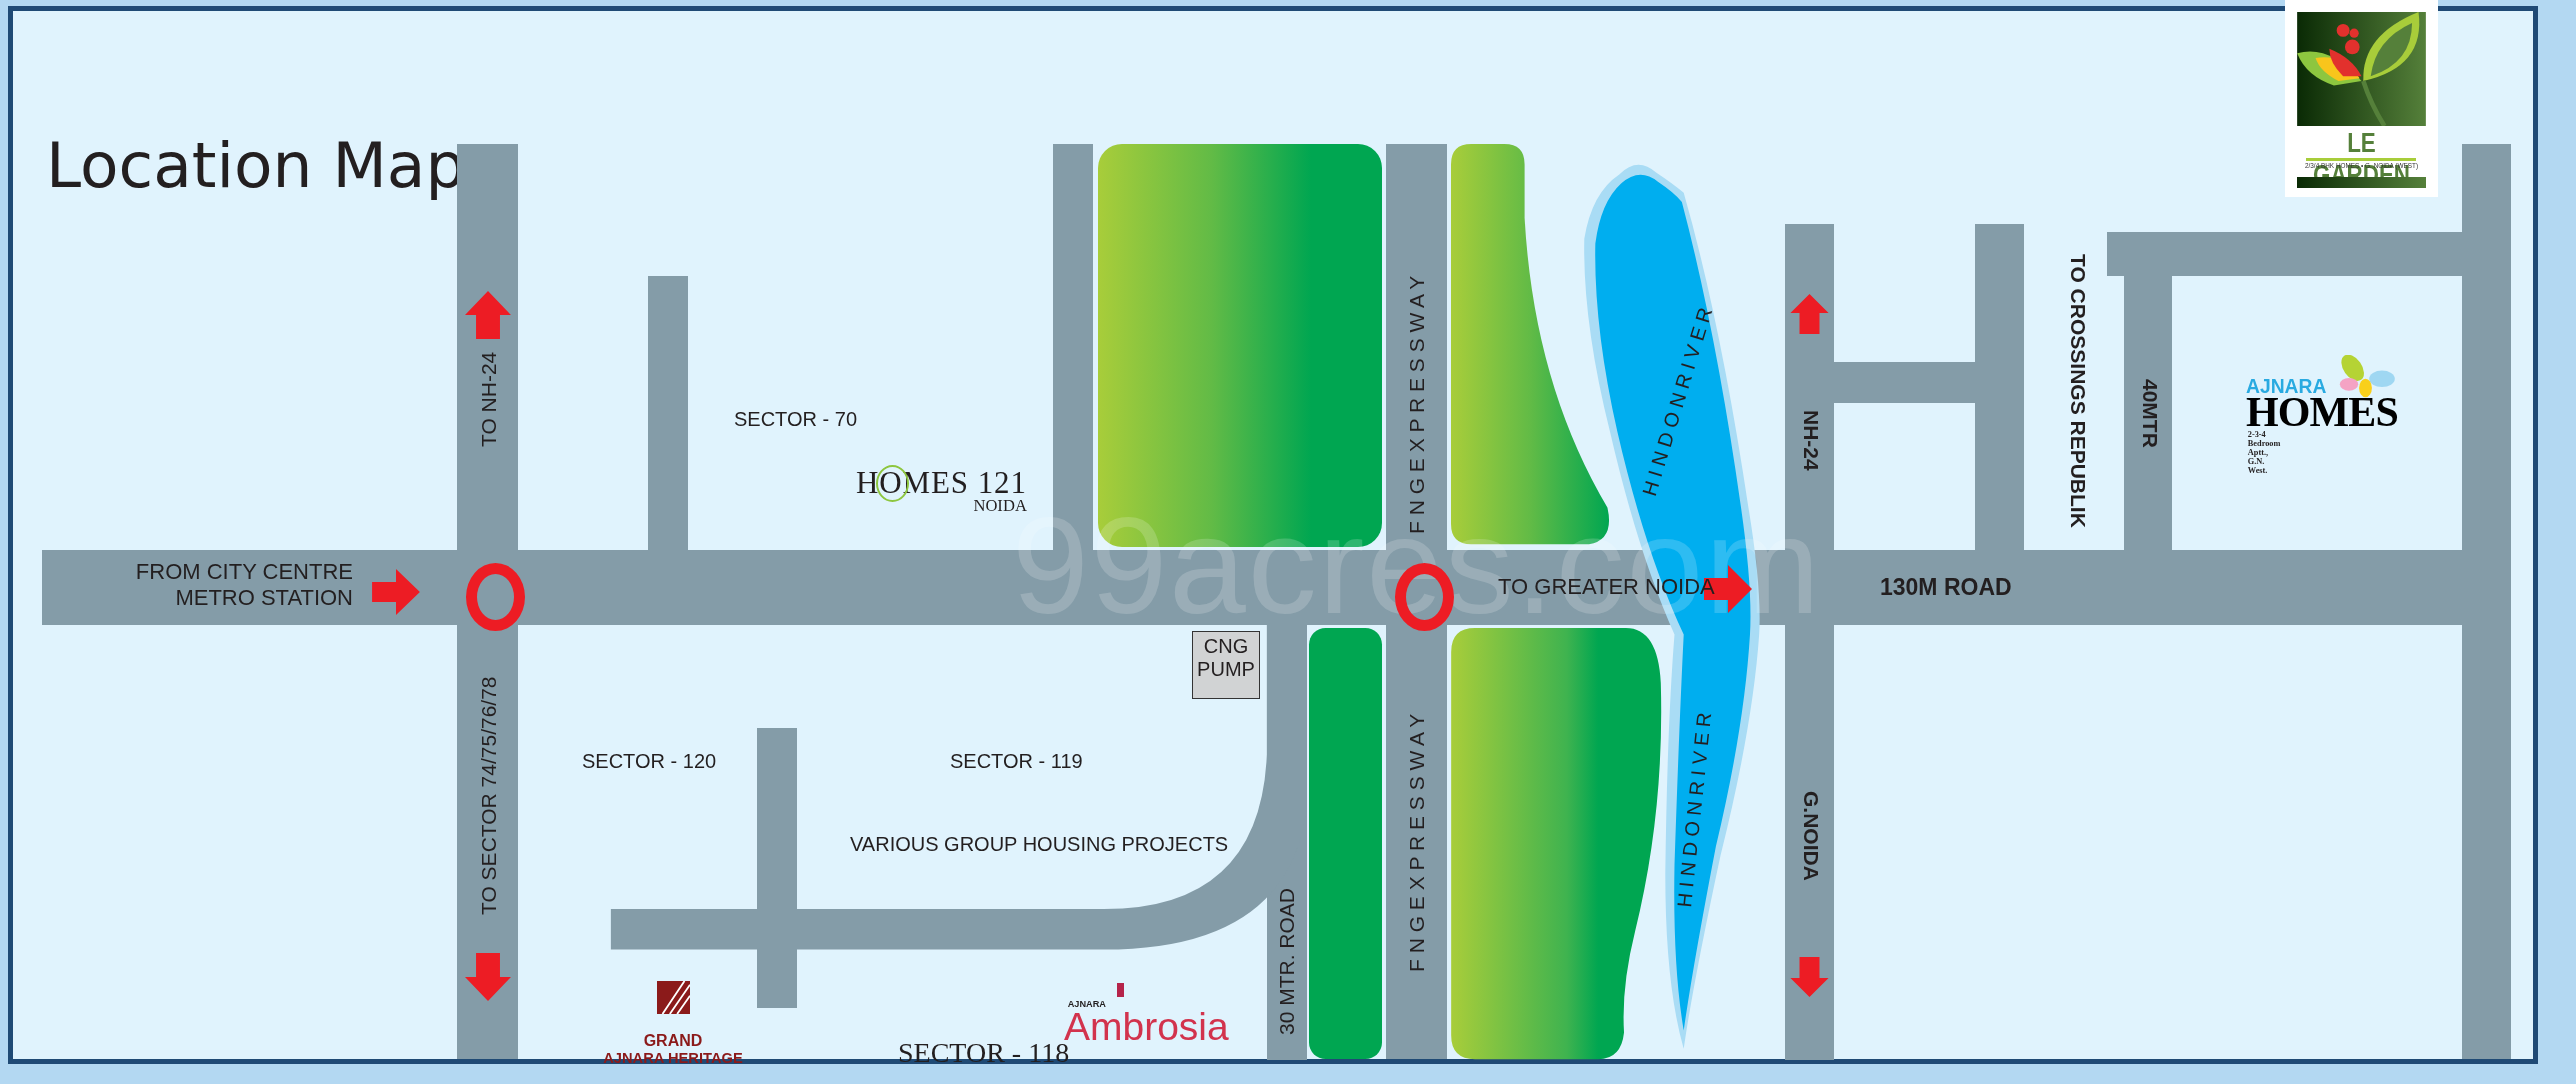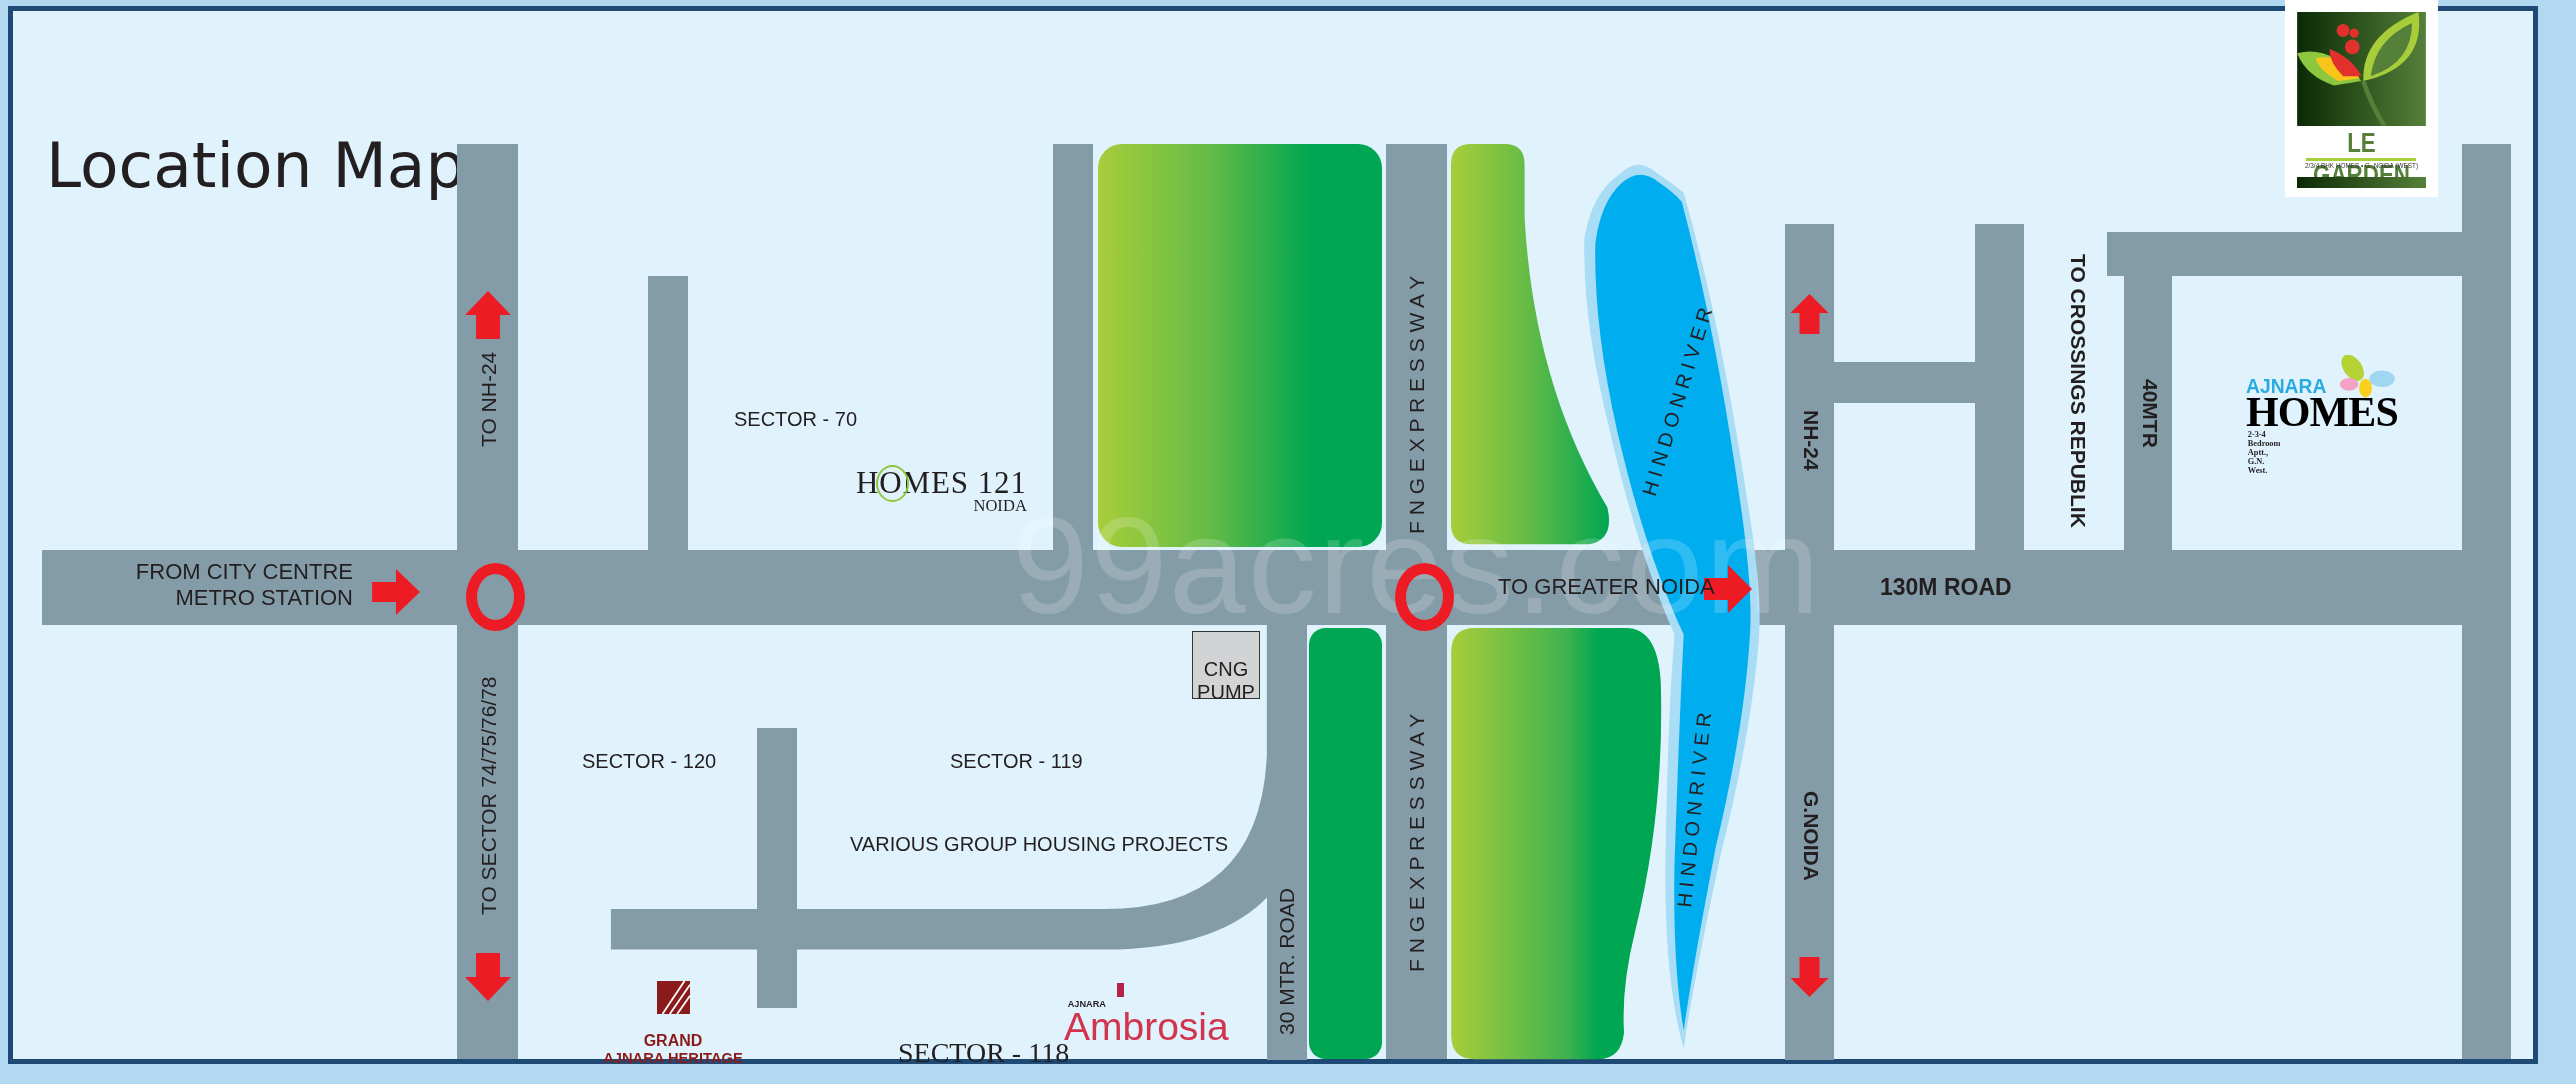--- a/index.html
+++ b/index.html
@@ -8,21 +8,21 @@
   .abs { position:absolute; }
   .road { position:absolute; background:#849ca8; }
   .label { position:absolute; color:#231f20; white-space:nowrap; }
   .vlabel-up { position:absolute; white-space:nowrap; color:#231f20; transform-origin:0 0; transform:rotate(-90deg); }
   .vlabel-down { position:absolute; white-space:nowrap; color:#231f20; transform-origin:0 0; transform:rotate(90deg); }
   .park { position:absolute; background:linear-gradient(90deg,#a8cd3a 0%,#62bb46 40%,#00a651 75%,#00a651 100%); }
   .park-dark { position:absolute; background:#00a651; }
   .title { position:absolute; left:46px; top:129px; font-family:"DejaVu Sans", sans-serif; font-size:63px; color:#231f20; }
   .watermark { position:absolute; left:1012px; top:486px; font-size:138px; color:rgba(255,255,255,0.18); font-family:"Liberation Sans", sans-serif; letter-spacing:1.8px; }
   .roundabout { position:absolute; width:37px; height:46px; border:11px solid #ed1c24; border-radius:50%; }
-  .cng { position:absolute; left:1192px; top:631px; width:68px; height:68px; background:#d1d3d4; border:1.8px solid #333; box-sizing:border-box; font-size:20px; text-align:center; line-height:23px; padding-top:26px; color:#231f20; }
+  .cng { position:absolute; left:1192px; top:631px; width:68px; height:68px; background:#d1d3d4; border:1.8px solid #333; box-sizing:border-box; font-size:20px; text-align:center; line-height:23px; padding-top:3px; color:#231f20; }
   .logo-legarden { position:absolute; left:2285px; top:0; width:153px; height:197px; background:#ffffff; }
 </style>
 </head>
 <body>
 
 <div class="frame"></div>
 
 <div class="title">Location Map</div>
 
 <div class="road" style="left:42px; top:550px; width:2468px; height:75px;"></div>

